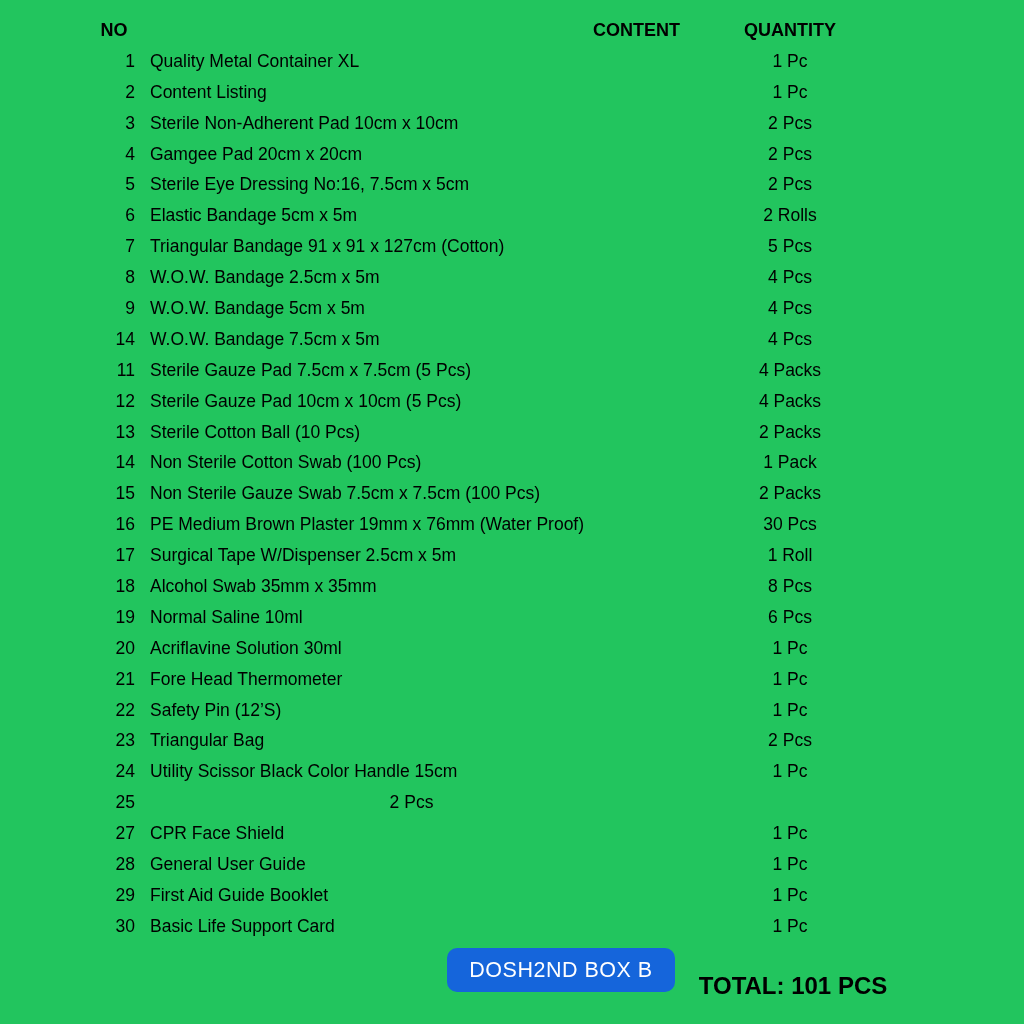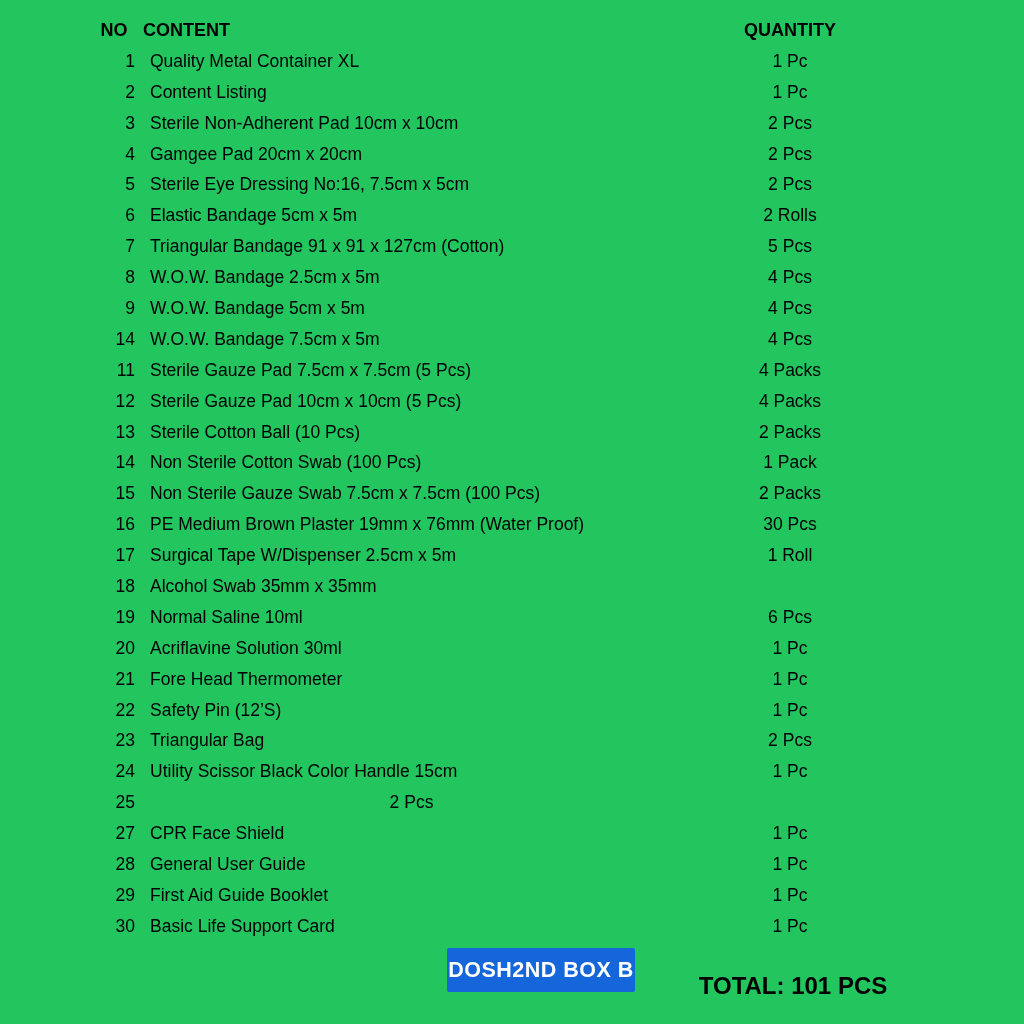--- a/index.html
+++ b/index.html
@@ -42,37 +42,37 @@
   .header .cell-no {
     text-align: center;
     padding-right: 0;
   }
   .cell-content {
     text-align: left;
     padding-left: 7px;
     overflow: visible;
   }
   .header .cell-content {
-    text-align: left;
+    text-align: right;
     padding-left: 0;
   }
   .cell-qty {
     text-align: center;
   }
   .box-badge {
     position: absolute;
     left: 447px;
     top: 948px;
-    width: 188px;
+    width: 228px;
     height: 44px;
-    border-radius: 2px;
+    border-radius: 10px;
     background: #1565db;
     color: #ffffff;
     font-size: 21.5px;
-    font-weight: bold;
+    font-weight: normal;
     display: flex;
     align-items: center;
     justify-content: center;
     letter-spacing: 0.5px;
   }
   .total-line {
     position: absolute;
     left: 680px;
     top: 972px;
     width: 226px;
@@ -191,20 +191,21 @@
 
   <div class="trow">
     <div class="cell-no">17</div>
     <div class="cell-content">Surgical Tape W/Dispenser 2.5cm x 5m</div>
     <div class="cell-qty">1 Roll</div>
   </div>
 
   <div class="trow">
     <div class="cell-no">18</div>
     <div class="cell-content">Alcohol Swab 35mm x 35mm</div>
+    <div class="cell-qty">8 Pcs</div>
   </div>
 
   <div class="trow">
     <div class="cell-no">19</div>
     <div class="cell-content">Normal Saline 10ml</div>
     <div class="cell-qty">6 Pcs</div>
   </div>
 
   <div class="trow">
     <div class="cell-no">20</div>

